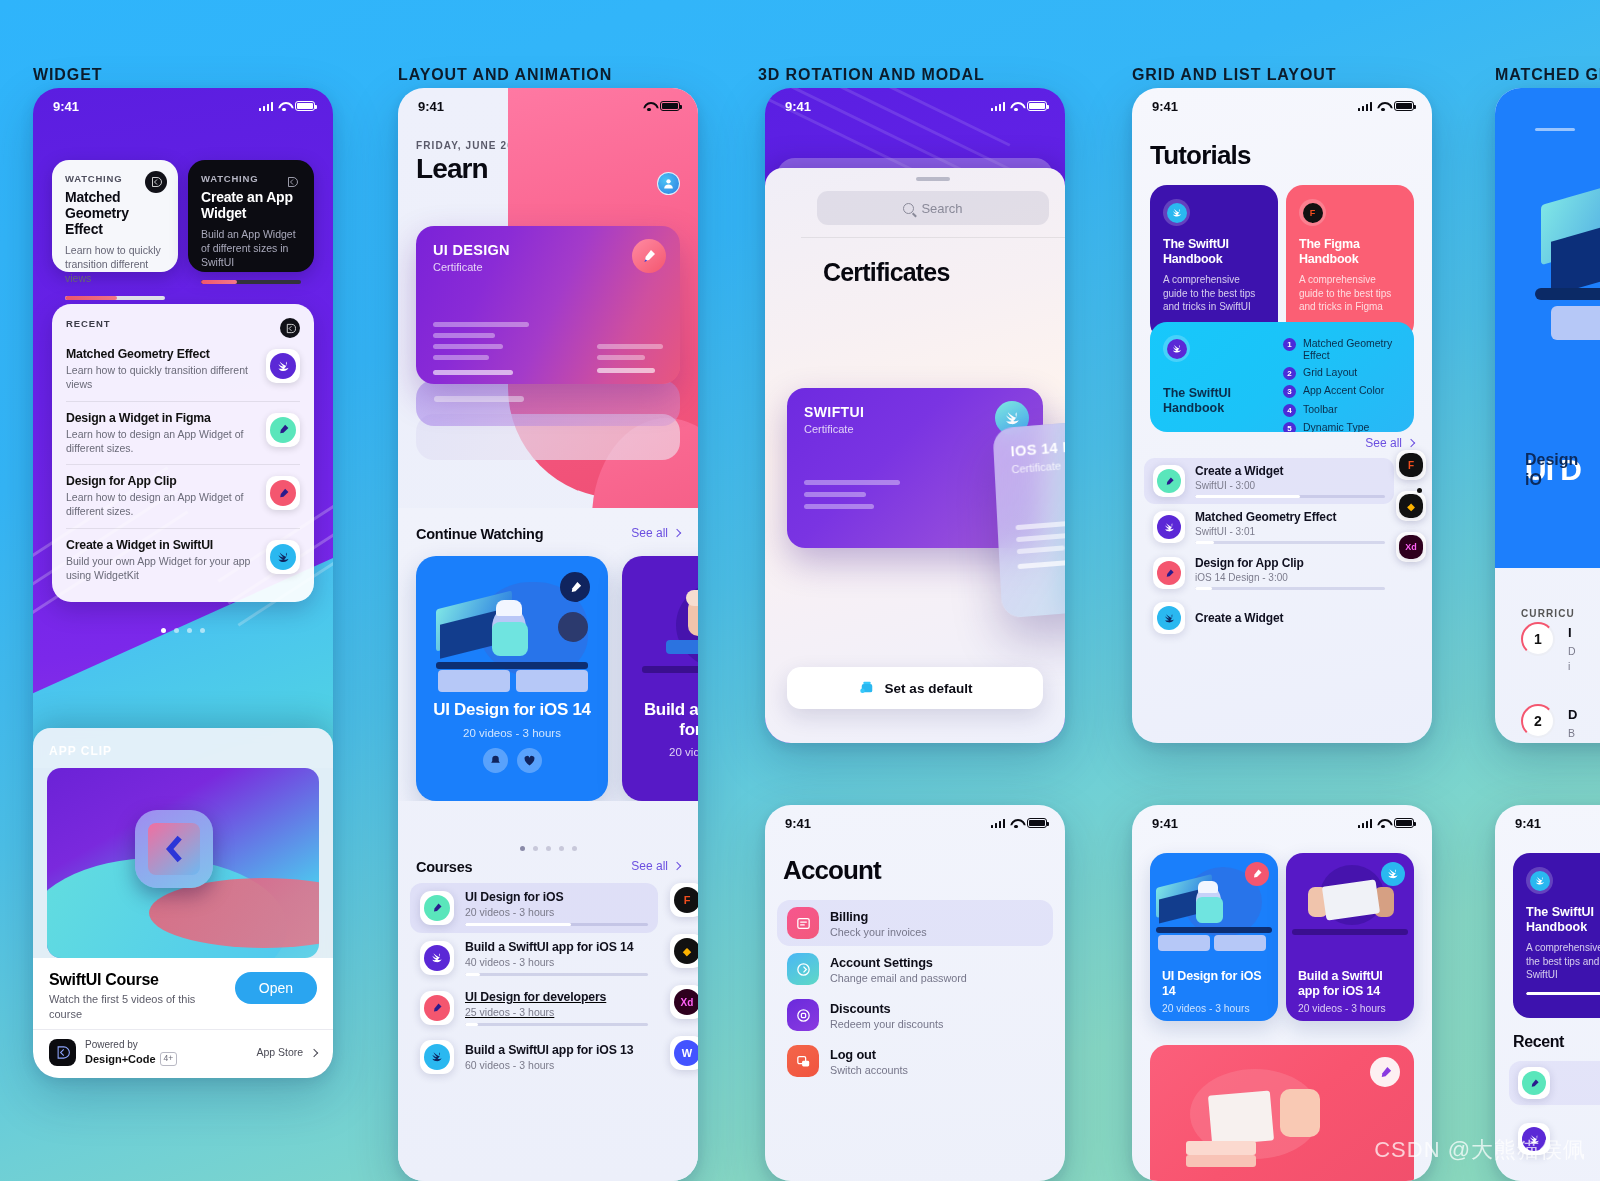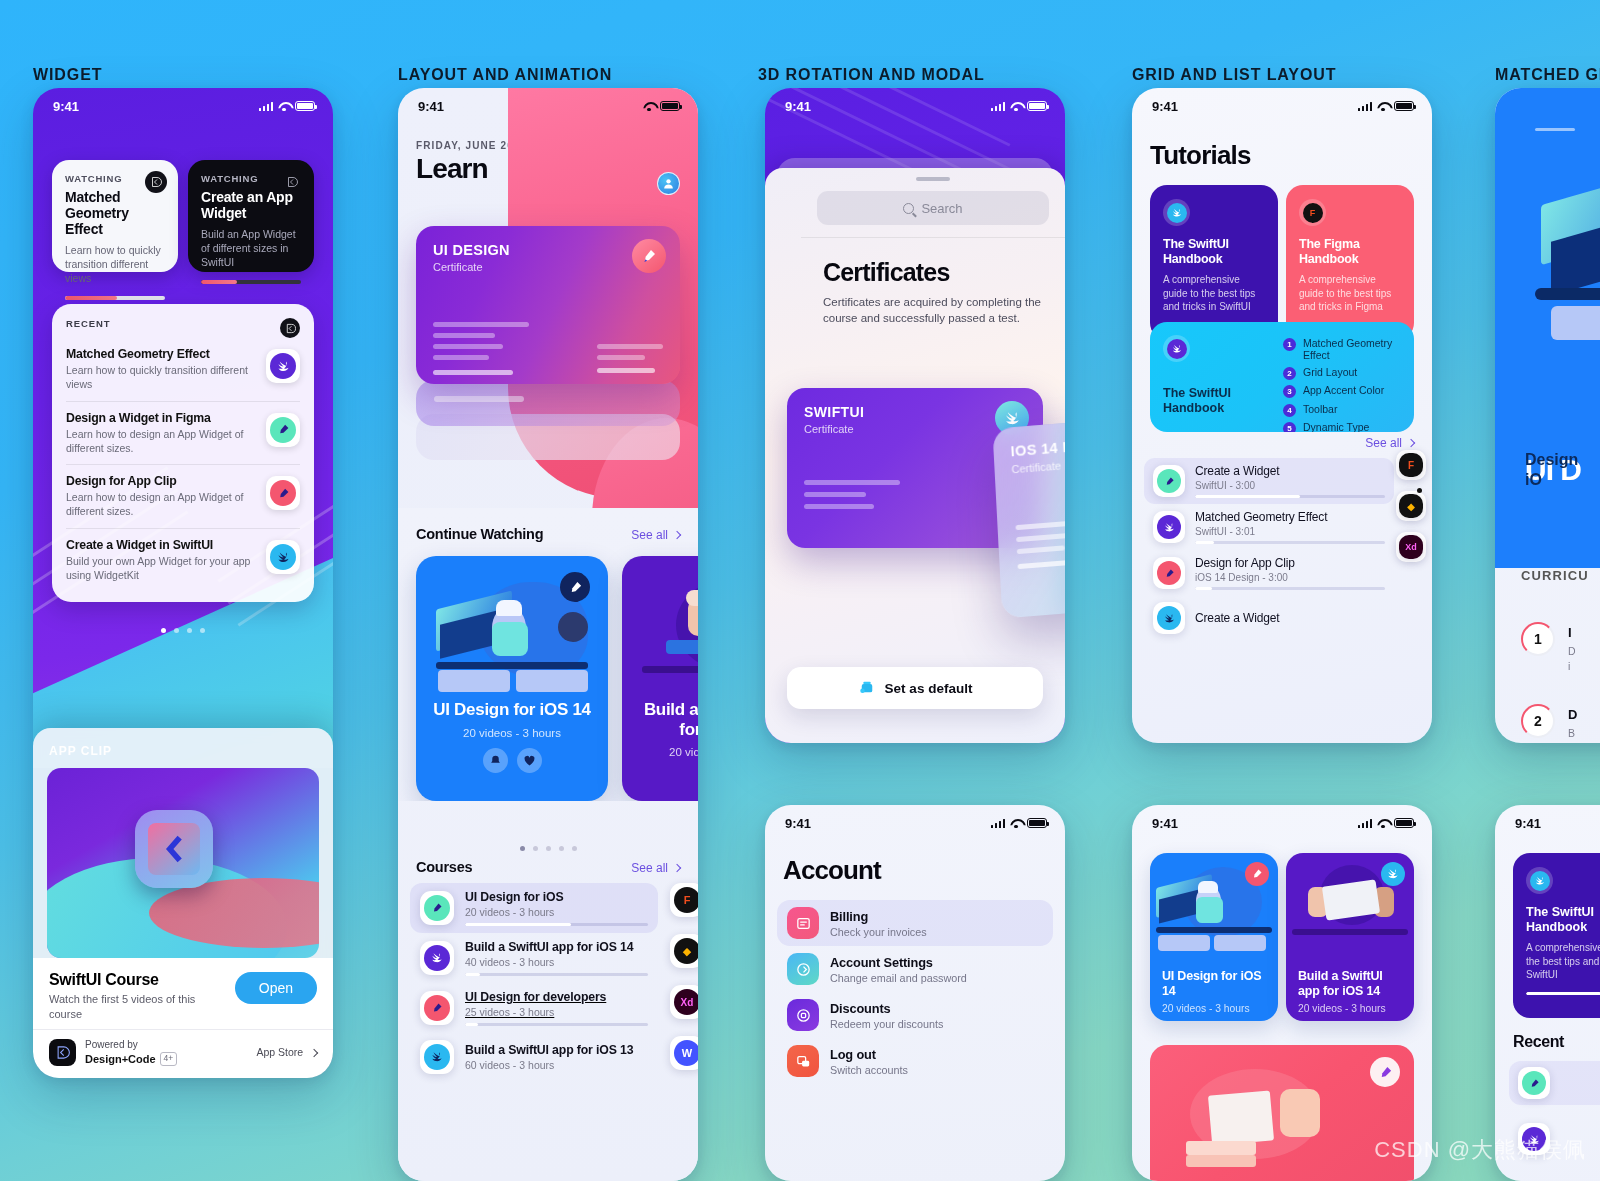--- a/index.html
+++ b/index.html
@@ -139,21 +139,21 @@
     background: linear-gradient(115deg,#7a22d8 0%, #8a2bd6 28%, #a43bc9 52%, #cf4f9f 78%, #e8567f 100%);
     box-shadow:0 14px 34px rgba(90,30,150,.3);
   }
   .cert-main h3 { color:#fff; font-size:14.5px; font-weight:bold; letter-spacing:.3px;}
   .cert-main .sm { color:rgba(255,255,255,.8); font-size:11px; margin-top:3px;}
   .lline { height:5px; border-radius:3px; background:rgba(255,255,255,.38); }
   .cert-ghost1 { top:292px; height:46px; background:linear-gradient(120deg,rgba(155,120,235,.5),rgba(210,150,215,.45)); }
   .cert-ghost2 { top:326px; height:46px; background:linear-gradient(120deg,rgba(225,225,245,.75),rgba(240,230,240,.6)); }
   .penbadge { position:absolute; right:14px; top:13px; width:34px;height:34px;border-radius:50%;
     background:linear-gradient(140deg,#ff8aa2,#f4566f); display:flex;align-items:center;justify-content:center;}
-  .sec-head { display:flex; align-items:flex-end; justify-content:space-between; padding:0 18px; }
+  .sec-head { display:flex; align-items:flex-start; justify-content:space-between; padding:0 18px; }
   .sec-head h3 { font-size:14.5px; font-weight:bold; color:#0b0b14; letter-spacing:-.25px;}
   .seeall { font-size:12px; color:#6b4fe0; display:flex; align-items:center; gap:6px;}
   .chev { width:6px;height:6px;border-right:1.7px solid currentColor;border-bottom:1.7px solid currentColor;transform:rotate(-45deg);}
   .cw-card { width:192px; height:245px; border-radius:20px; padding:14px; flex:none; position:relative; overflow:hidden;
              box-shadow:0 10px 26px rgba(20,50,120,.2); }
   .cw-title { color:#fff; font-size:17px; font-weight:bold; text-align:center; line-height:1.15; letter-spacing:-.3px;}
   .cw-sub { color:rgba(255,255,255,.8); font-size:11.5px; text-align:center; margin-top:7px;}
   .cw-actions { display:flex; gap:9px; justify-content:center; margin-top:9px;}
   .cw-actions div { width:25px;height:25px;border-radius:50%;background:rgba(255,255,255,.28);
                     display:flex;align-items:center;justify-content:center;}
@@ -207,37 +207,37 @@
   .hb-bar { height:3px; border-radius:2px; margin-top:10px; overflow:hidden;}
   .hb-bar i { display:block;height:100%;border-radius:2px;}
   .wide-card { position:absolute; left:18px; top:234px; width:264px; height:110px; border-radius:17px; padding:13px;
     background: linear-gradient(135deg,#17c8fb 0%, #1bc3f8 50%, #29b7f6 100%); display:flex; gap:10px; overflow:hidden;}
   .nlist { font-size:10.5px; color:#0a2e4d; }
   .nrow { display:flex; align-items:flex-start; gap:7px; margin-bottom:4.5px;}
   .nbadge { width:13px;height:13px;border-radius:50%;background:#4a2cd8;color:#fff;font-size:8px;font-weight:bold;
     display:flex;align-items:center;justify-content:center;flex:none; margin-top:1px;}
   .lrow { display:flex; align-items:center; gap:10px; padding:6px 9px; border-radius:11px;}
   .lrow.sel { background: rgba(150,140,235,.15); }
-  .lrow h4 { font-size:12px; font-weight:normal; color:#101020; letter-spacing:-.15px;}
+  .lrow h4 { font-size:12px; font-weight:bold; color:#101020; letter-spacing:-.15px;}
   .lrow p { font-size:10px; color:#7c7c8d; margin-top:2px;}
   .lrow .bar { height:3px;border-radius:2px;background:rgba(120,120,180,.22);margin-top:4px;overflow:hidden;}
   .lrow .bar i { display:block;height:100%;background:#fff;border-radius:2px;}
   .rt-ico { width:32px;height:32px;border-radius:10px;background:#fff;box-shadow:0 2px 8px rgba(30,30,90,.15);
             display:flex;align-items:center;justify-content:center;flex:none;}
   .edge-col { position:absolute; right:6px; top:0; display:flex; flex-direction:column; gap:11px; }
   .edge-col div { width:30px;height:30px;border-radius:10px;background:#fff;box-shadow:0 2px 8px rgba(30,30,90,.15);
                   display:flex;align-items:center;justify-content:center;}
 
   
   #p5 { left: 1495px; top: 88px; width: 300px; height: 655px;
         background: linear-gradient(175deg,#f5f6fd 0%,#eef1fb 100%); }
   #p5 .hero { position:absolute; left:0; right:0; top:0; height:480px; background:#1d7ffc; overflow:hidden;}
   #p5 .hero h2 { position:absolute; left:30px; top:333px; color:#fff; font-size:30px; font-weight:bold; letter-spacing:-1px;margin-top:32px;}
   #p5 .hero p { position:absolute; left:30px; top:362px; color:#0b2a5c; font-size:16px; font-weight:bold; line-height:1.25;}
-  .curr-k { position:absolute; left:26px; top:480px; font-size:13px; font-weight:bold; letter-spacing:1.1px; color:#555; }
+  .curr-k { position:absolute; left:26px; top:520px; font-size:10px; font-weight:bold; letter-spacing:1.1px; color:#555; }
   .cnum { width:34px;height:34px;border-radius:50%;border:2px solid #f4566f; display:flex;align-items:center;justify-content:center;
           font-size:14px; font-weight:bold; color:#111; background:#fff; flex:none;
           border-right-color:#eceef5; border-bottom-color:#eceef5;}
 
   
   #p6 { left: 765px; top: 805px; width: 300px; height: 376px;
         background: linear-gradient(175deg,#f2f4fc 0%,#edf0fa 100%); }
   .acct-h1 { font-size:26px; font-weight:bold; letter-spacing:-.9px; color:#07070f;}
   .arow { display:flex; align-items:center; gap:11px; padding:7px 10px; border-radius:13px;}
   .arow.sel { background: rgba(150,140,235,.16); }
@@ -717,21 +717,20 @@
     <div class="sheet-back"></div>
     <div class="sheet">
       <div class="grabber"></div>
       <div class="searchbar">
         <span class="srch-icon"></span>
         <span>Search</span>
       </div>
       <div style="border-top:1px solid rgba(0,0,0,.07);margin-top:12px;"></div>
       <div style="padding:20px 22px 0;">
         <div class="cert-h1">Certificates</div>
-        <div class="cert-p">Certificates are acquired by completing the course and successfully passed a test.</div>
       </div>
     </div>
 
     <div class="big-cert">
       <h3 style="color:#fff;font-size:14px;font-weight:bold;letter-spacing:.4px;">SWIFTUI</h3>
       <div style="color:rgba(255,255,255,.78);font-size:11px;margin-top:3px;">Certificate</div>
       <div style="position:absolute;right:14px;top:13px;width:34px;height:34px;border-radius:50%;
                   background:linear-gradient(150deg,#7fe8e0,#44a7f0);display:flex;align-items:center;justify-content:center;">
         <svg width="19" height="19" viewBox="0 0 24 24">
             <path d="M17 4c1 5-1 9-4 11 3 1 6 0 7-1-1 3-5 6-10 5-3-.5-5-2-6-4 2 1 5 1 7 0-3-1-6-4-7-7 2 2 5 4 8 4-2-2-5-5-6-8 3 3 7 6 11 7-1-3-2-5 0-7z" fill="#fff"></path>

